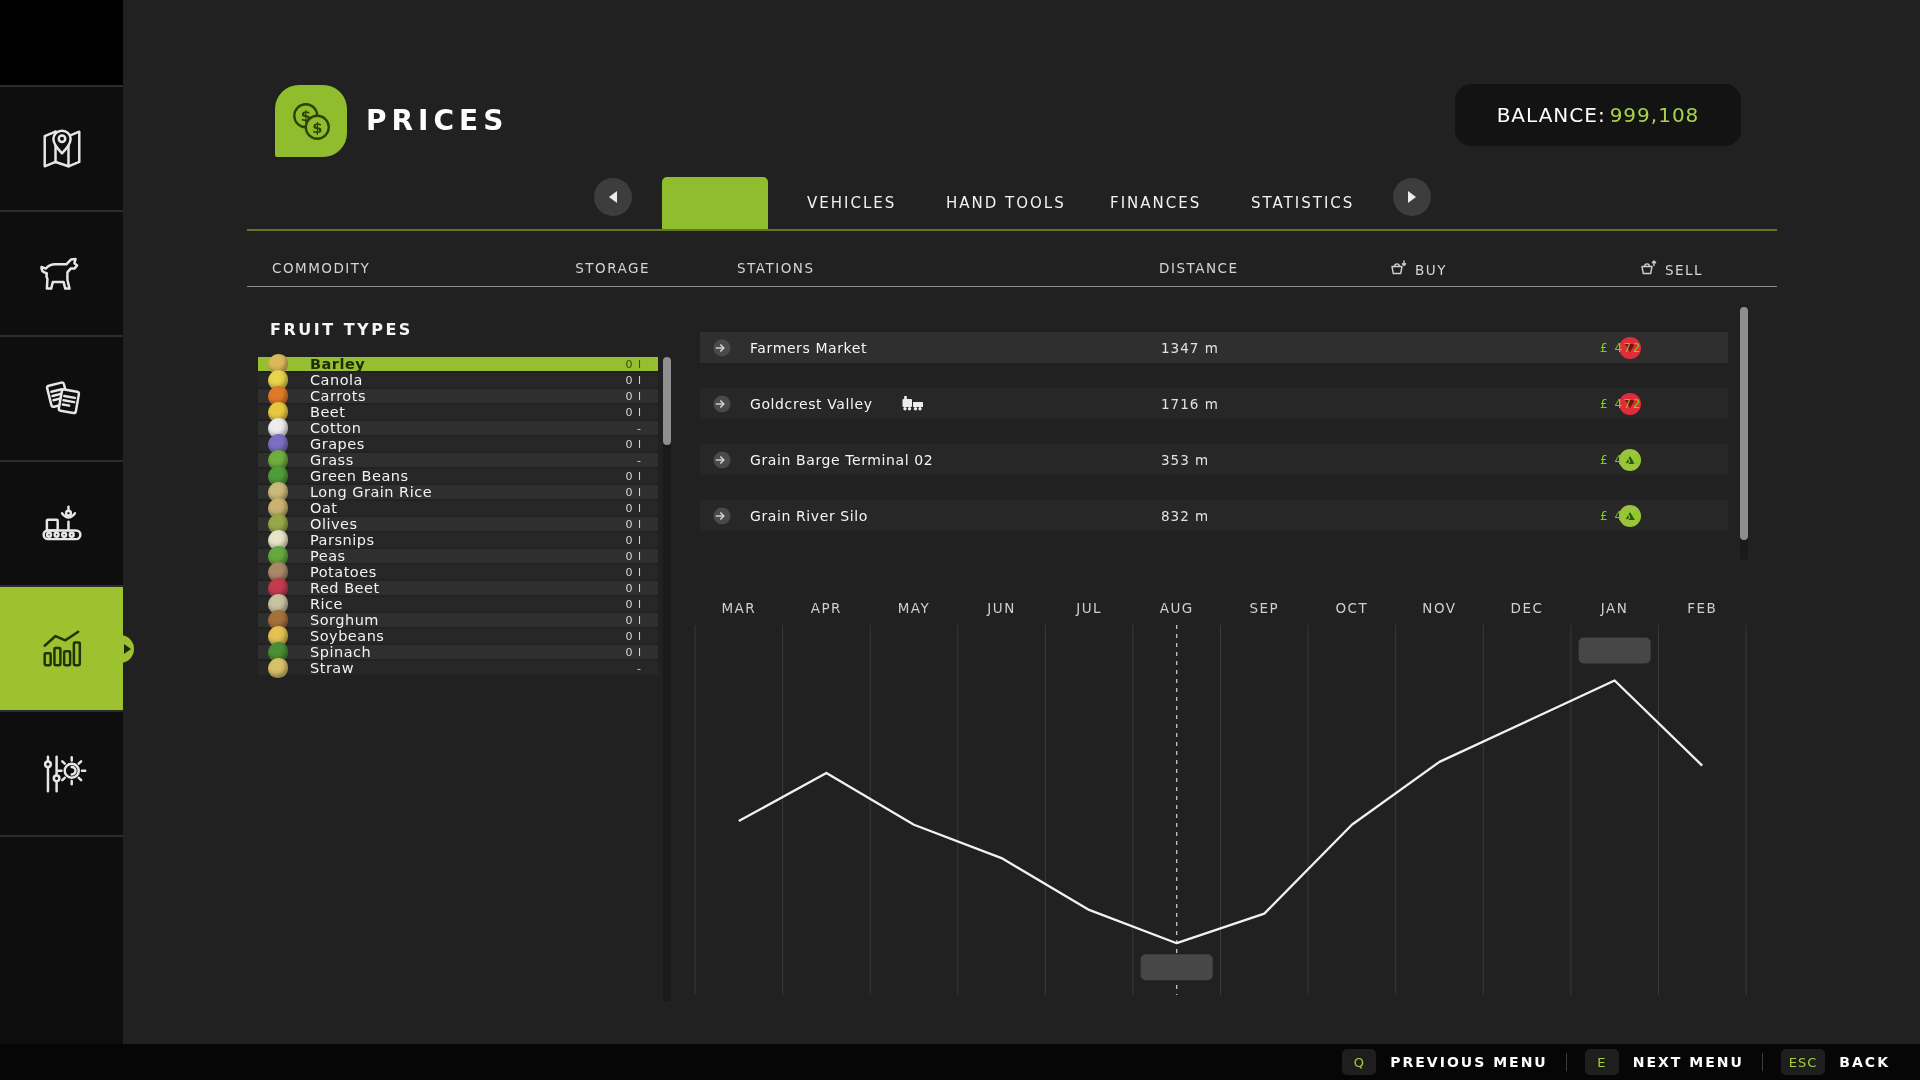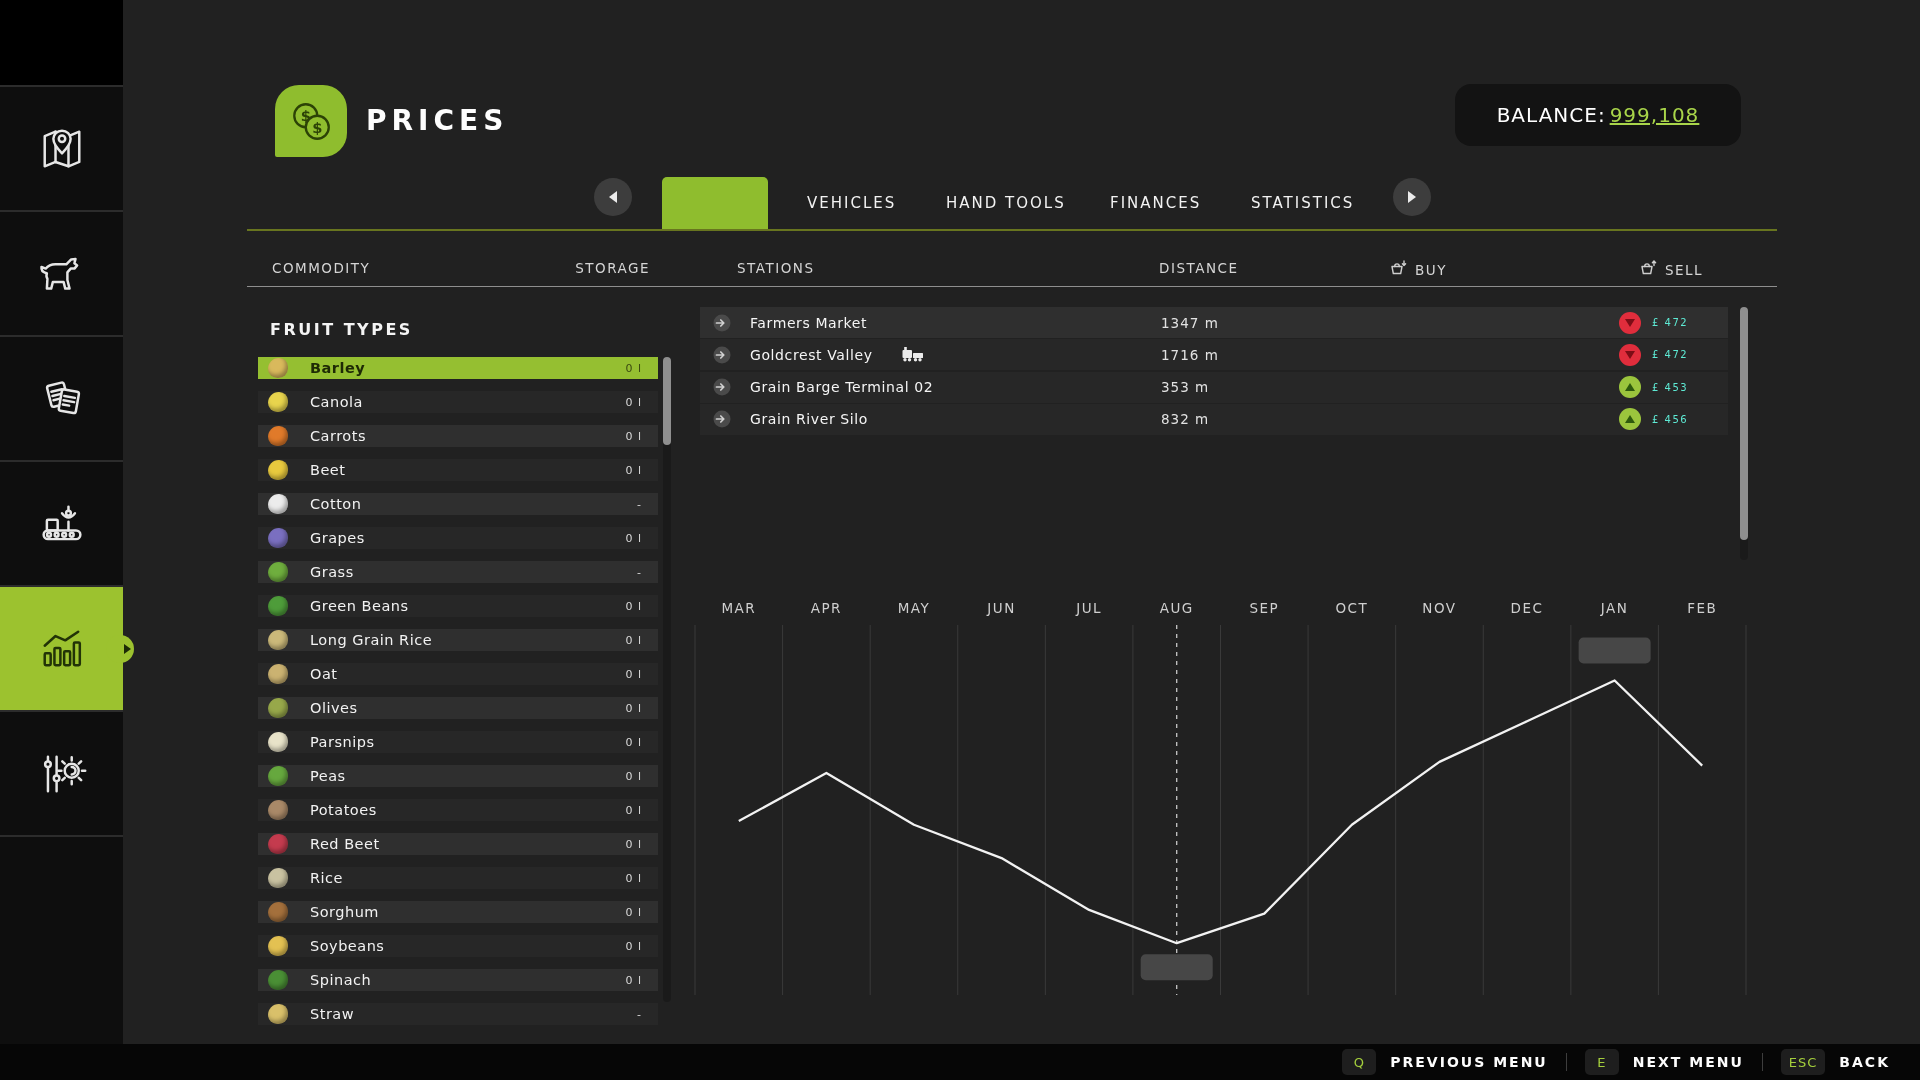--- a/index.html
+++ b/index.html
@@ -16,62 +16,62 @@
   .side-item.active::before{content:"";position:absolute;right:-8px;top:50%;transform:translateY(-50%);
     width:0;height:0;border-top:5px solid transparent;border-bottom:5px solid transparent;border-left:7px solid #1c2a06;z-index:1;}
   .side-icon svg{display:block;}
 
   
   .title-icon{left:275px;top:85px;width:72px;height:72px;background:#8fbd2e;border-radius:24px 24px 24px 2px;
     display:flex;align-items:center;justify-content:center;}
   .page-title{left:366px;top:104px;font-size:28px;letter-spacing:5px;color:#fdfdfd;font-weight:bold;}
   .balance{left:1455px;top:84px;width:286px;height:62px;background:#131313;border-radius:16px;
     display:flex;align-items:center;justify-content:center;font-size:20px;letter-spacing:1px;color:#fff;}
-  .balance-value{color:#a9d54a;margin-left:4px;text-decoration:underline;}
+  .balance-value{color:#a9d54a;margin-left:4px;}
 
   
   .tab-circle{top:178px;width:38px;height:38px;border-radius:50%;background:#3d3d3d;display:flex;align-items:center;justify-content:center;}
   .arr-left{width:0;height:0;border-top:6px solid transparent;border-bottom:6px solid transparent;border-right:8px solid #ececec;}
   .arr-right{width:0;height:0;border-top:6px solid transparent;border-bottom:6px solid transparent;border-left:8px solid #ececec;}
   .tab-active{left:662px;top:177px;width:106px;height:52px;background:#8fbd2e;border-radius:5px 5px 0 0;}
   .tab{top:177px;height:52px;line-height:52px;font-size:15px;letter-spacing:2px;color:#f2f2f2;cursor:default;}
   .tab-underline{left:247px;top:229px;width:1530px;height:2px;background:#68751f;}
 
   
   .colhead{top:260px;font-size:13.5px;letter-spacing:1.5px;color:#d5d5d5;display:flex;align-items:center;gap:8px;}
   .colhead-line{left:247px;top:286px;width:1530px;height:1px;background:#8e8e8e;}
 
   
   .panel-title{left:270px;top:320px;font-size:16px;letter-spacing:2.5px;color:#f4f4f4;font-weight:bold;}
   .commodity-list{left:258px;top:357px;width:400px;}
-  .crow{height:22px;margin-bottom:12px;display:flex;align-items:center;padding:0 16px 0 10px;background:#272727;box-sizing:border-box;}
+  .crow{height:14px;margin-bottom:2px;display:flex;align-items:center;padding:0 16px 0 10px;background:#272727;box-sizing:border-box;}
   .crow.alt{background:#2f2f2f;}
   .crow.selected{background:#95bf31;}
   .cicon{width:20px;height:20px;border-radius:55% 45% 50% 48%;margin-right:22px;box-shadow:inset -2px -3px 4px rgba(0,0,0,.35);flex:none;}
   .clabel{flex:1;font-size:14.5px;letter-spacing:.5px;color:#f2f2f2;}
   .cstore{font-size:11px;color:#d8d8d8;letter-spacing:1px;}
   .crow.selected .clabel{color:#1e2a05;font-weight:bold;}
   .crow.selected .cstore{color:#3a4a10;}
   .vscroll-track{background:#1a1a1a;border-radius:4px;}
   .vscroll-thumb{background:#8f8f8f;border-radius:4px;position:absolute;left:0;width:100%;}
 
   
   .stations-list{left:700px;top:307px;width:1028px;}
-  .srow{height:31px;margin-bottom:1.3px;position:relative;display:flex;align-items:center;background:#272727;}
+  .srow{height:31px;margin-bottom:1.3px;position:relative;display:flex;align-items:center;background:#272727;margin-top:25px;}
   .srow.alt{background:#2f2f2f;}
   .hotspot{margin-left:12px;flex:none;display:flex;}
   .sname{margin-left:18px;font-size:14px;letter-spacing:.6px;color:#f5f5f5;}
   .train{margin-left:28px;display:flex;}
   .sdist{position:absolute;left:461px;font-size:13.5px;color:#e2e2e2;letter-spacing:1px;}
   .sbadge{position:absolute;left:919px;width:22px;height:22px;border-radius:50%;display:flex;align-items:center;justify-content:center;}
   .sbadge.up{background:#9bc53d;}
   .sbadge.down{background:#e02d3c;}
   .tri-up{width:0;height:0;border-left:5.5px solid transparent;border-right:5.5px solid transparent;border-bottom:8px solid #2e5a0d;}
   .tri-down{width:0;height:0;border-left:5.5px solid transparent;border-right:5.5px solid transparent;border-top:8px solid #7c0d16;}
-  .sprice{position:absolute;left:952px;font-size:10px;color:#5eead4;letter-spacing:1.5px;}
+  .sprice{position:absolute;left:900px;font-size:12px;color:#84cc16;letter-spacing:1.5px;}
 
   
   .chart{left:680px;top:595px;width:1090px;height:410px;}
 
   
   .footer{position:absolute;left:0;top:1044px;width:1920px;height:36px;background:#060606;
     display:flex;justify-content:flex-end;align-items:center;padding-right:30px;box-sizing:border-box;}
   .fgroup{display:flex;align-items:center;}
   .keycap{min-width:34px;height:26px;background:#1e1e1e;border-radius:5px;color:#a4cf3c;font-size:13px;
     display:flex;align-items:center;justify-content:center;padding:0 8px;box-sizing:border-box;letter-spacing:1px;}

